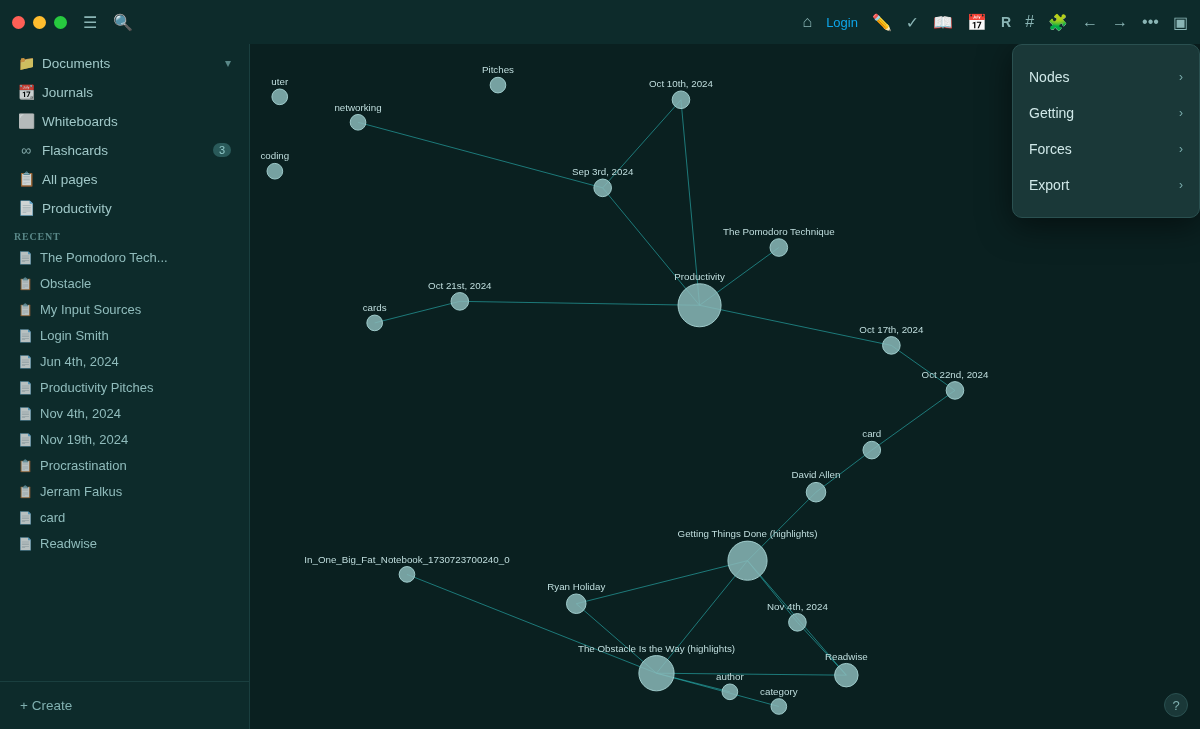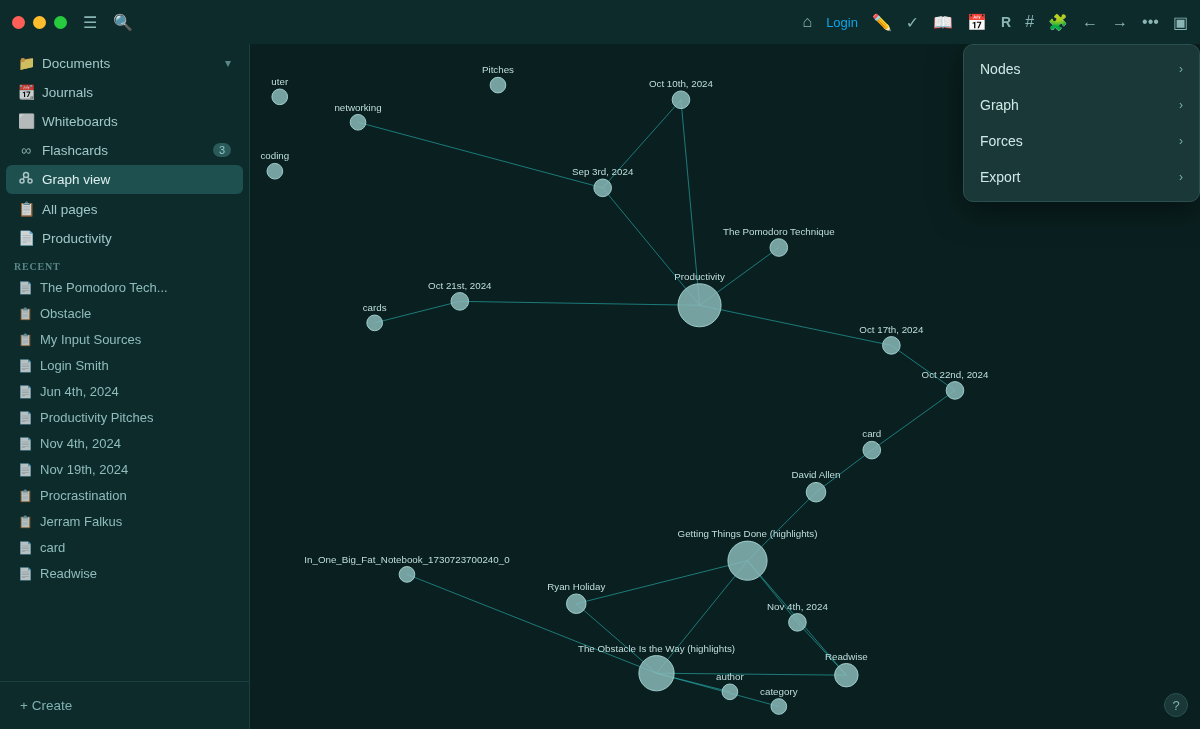--- a/index.html
+++ b/index.html
@@ -166,25 +166,25 @@
       background: #0a2020;
       position: relative;
       overflow: hidden;
     }
 
     
     .dropdown-menu {
       position: absolute;
       right: 0;
       top: 0;
-      width: 237px;
+      width: 188px;
       background: #1a3838;
       border: 1px solid #2a5050;
       border-radius: 10px;
-      padding: 6px 0;
+      padding: 14px 0;
       z-index: 100;
       box-shadow: 0 8px 32px rgba(0,0,0,0.5);
     }
     .dropdown-item {
       display: flex;
       align-items: center;
       justify-content: space-between;
       padding: 10px 16px;
       color: #d0e8e8;
       font-size: 14px;
@@ -268,32 +268,20 @@
         <span class="nav-icon">⬜</span>
         <span>Whiteboards</span>
       </div>
 
       <div class="nav-item">
         <span class="nav-icon">∞</span>
         <span>Flashcards</span>
         <span class="badge">3</span>
       </div>
 
-      <div class="nav-item active">
-        <span class="nav-icon">
-          <svg width="14" height="14" viewBox="0 0 14 14" fill="currentColor" style="opacity:0.9;">
-            <circle cx="7" cy="4" r="2.5" fill="none" stroke="currentColor" stroke-width="1.5"></circle>
-            <circle cx="3" cy="10" r="2" fill="none" stroke="currentColor" stroke-width="1.5"></circle>
-            <circle cx="11" cy="10" r="2" fill="none" stroke="currentColor" stroke-width="1.5"></circle>
-            <line x1="5.5" y1="5.5" x2="4" y2="8.5" stroke="currentColor" stroke-width="1.2"></line>
-            <line x1="8.5" y1="5.5" x2="10" y2="8.5" stroke="currentColor" stroke-width="1.2"></line>
-          </svg>
-        </span>
-        <span>Graph view</span>
-      </div>
 
       <div class="nav-item">
         <span class="nav-icon">📋</span>
         <span>All pages</span>
       </div>
 
       <div class="nav-item">
         <span class="nav-icon">📄</span>
         <span>Productivity</span>
       </div>
@@ -432,21 +420,21 @@
         <text x="150" y="530" text-anchor="middle" fill="#c0dede" font-size="10" font-family="-apple-system, BlinkMacSystemFont, sans-serif">In_One_Big_Fat_Notebook_1730723700240_0</text>
         <text x="940" y="42" text-anchor="middle" fill="#c0dede" font-size="10" font-family="-apple-system, BlinkMacSystemFont, sans-serif">Jun</text>
       </svg>
 
     <div class="dropdown-menu" id="dropdown-menu">
         <div class="dropdown-item">
     <span>Nodes</span>
     <span class="dropdown-chevron">›</span>
   </div>
         <div class="dropdown-item">
-    <span>Graph</span>
+    <span>Getting</span>
     <span class="dropdown-chevron">›</span>
   </div>
         <div class="dropdown-item">
     <span>Forces</span>
     <span class="dropdown-chevron">›</span>
   </div>
         <div class="dropdown-item">
     <span>Export</span>
     <span class="dropdown-chevron">›</span>
   </div>

